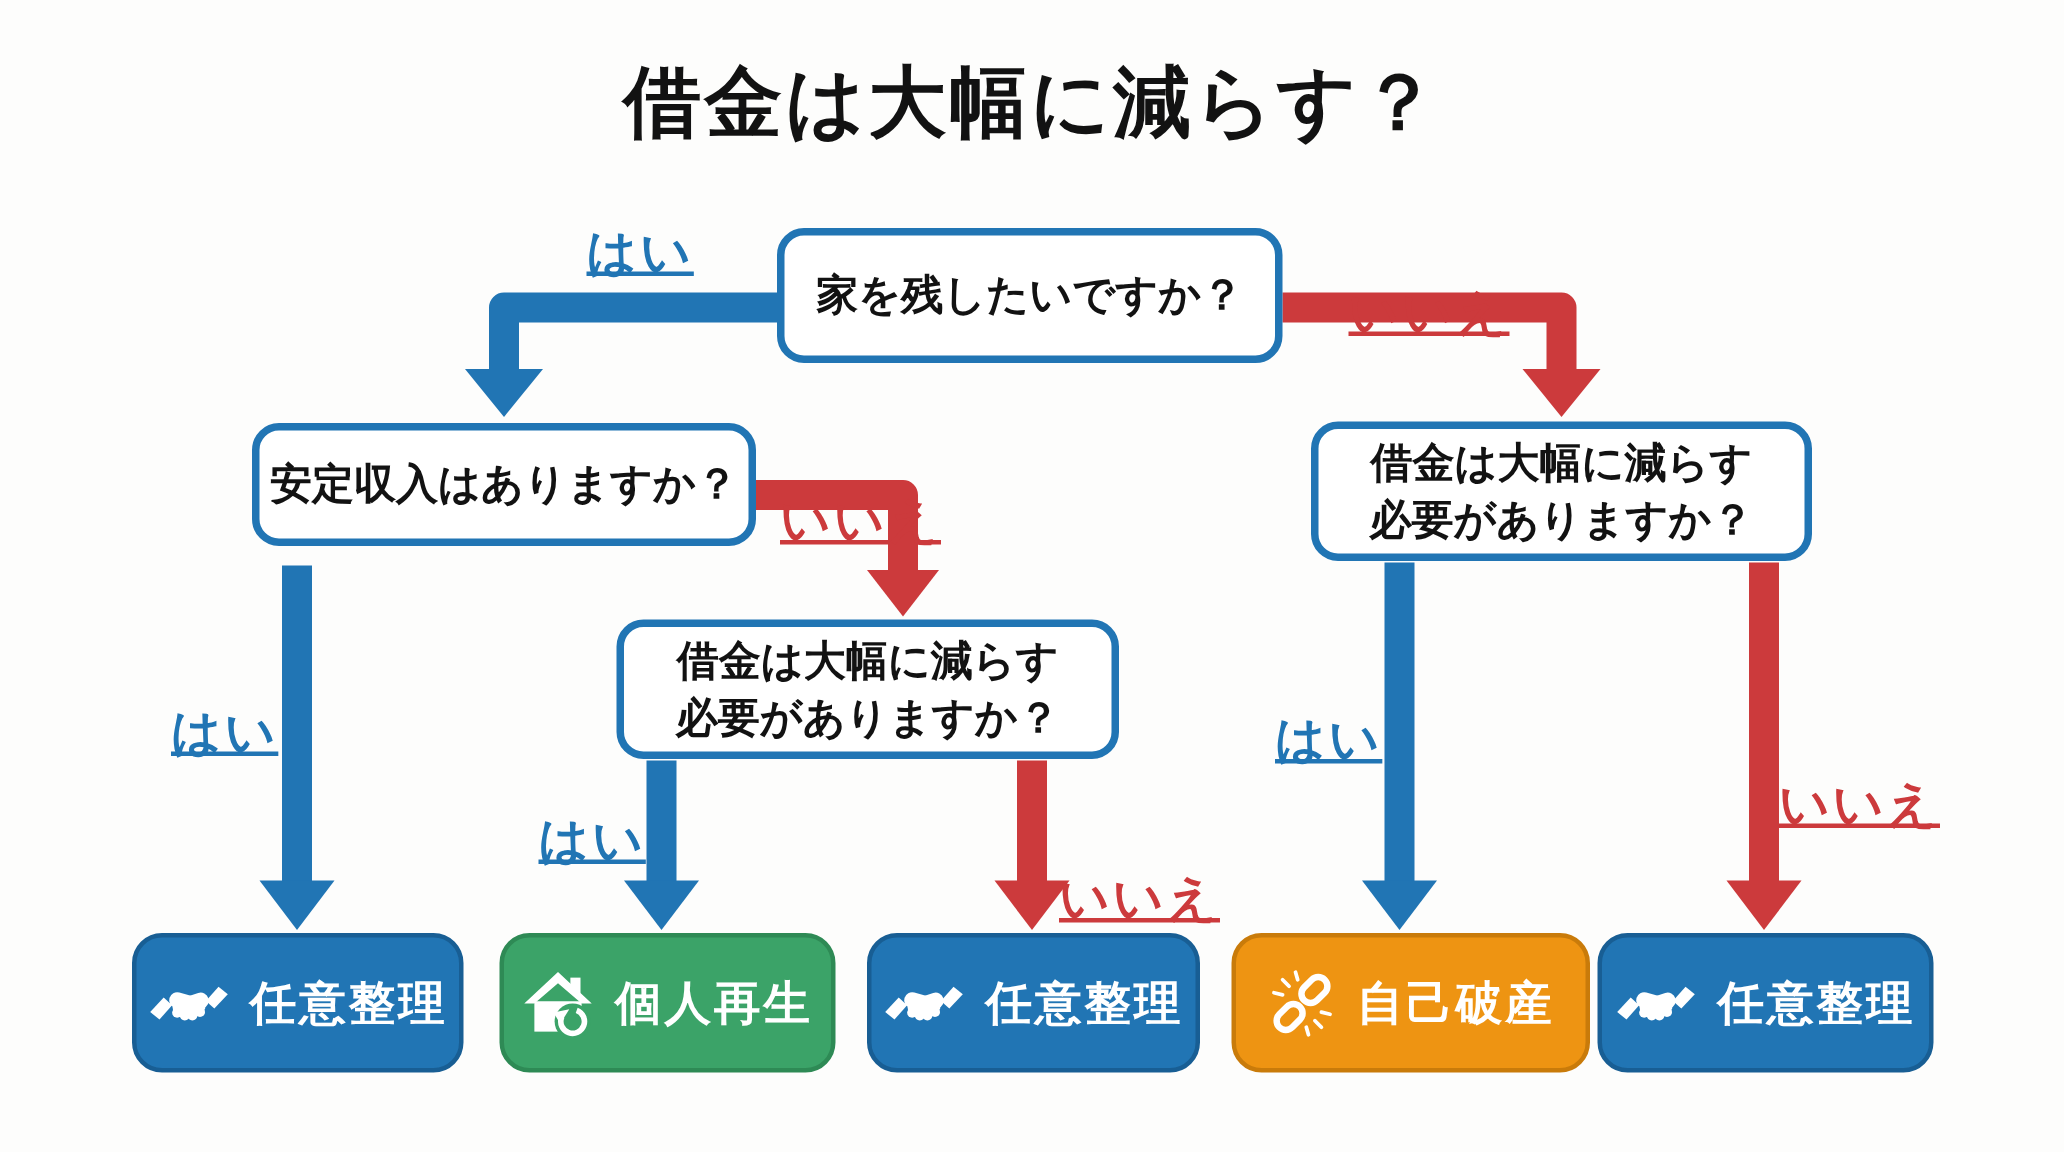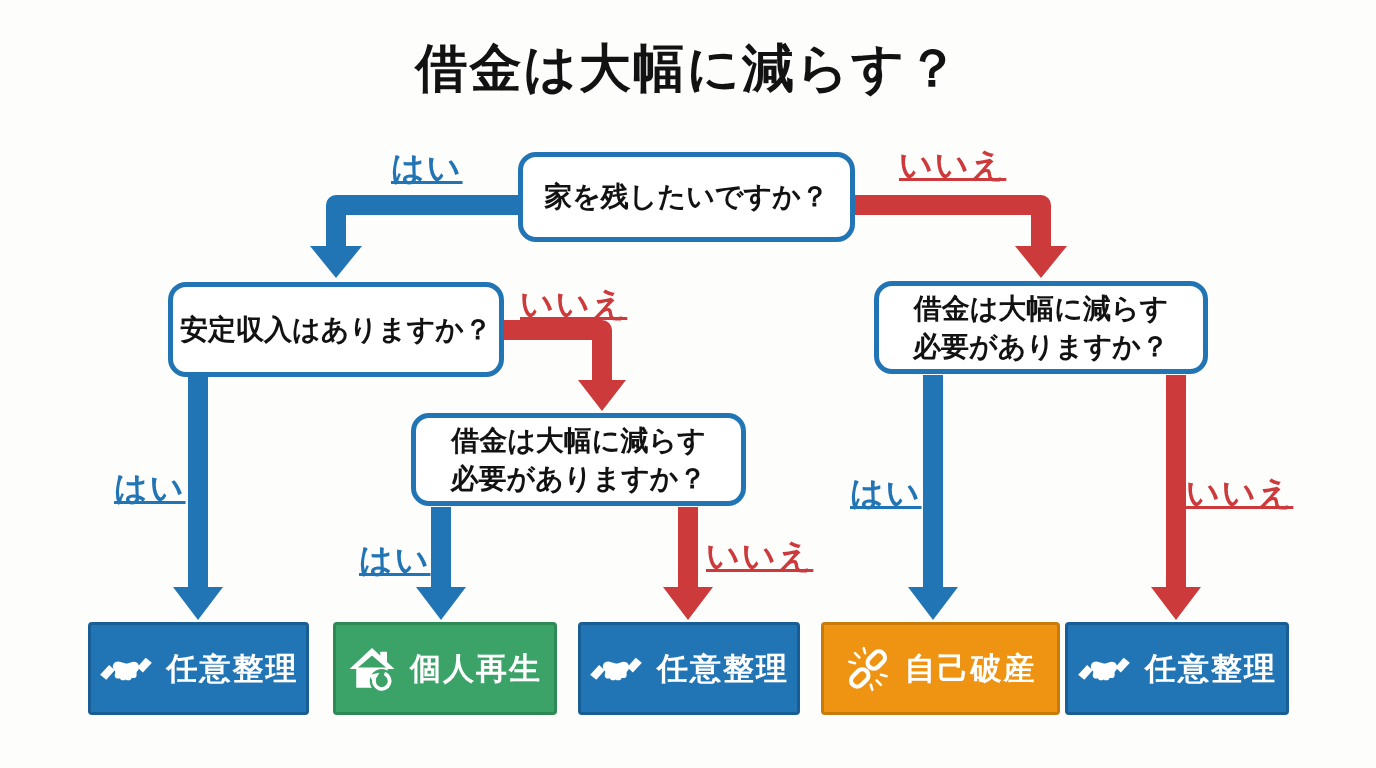--- a/index.html
+++ b/index.html
@@ -42,25 +42,25 @@
     box-sizing:border-box;
   }
   .edge-label{
     position:absolute;z-index:3;
     font-size:33px;font-weight:800;
     letter-spacing:2px;
     white-space:nowrap;
     text-decoration:underline;
   }
   .edge-label--yes{color:var(--blue);}
-  .edge-label--no{color:var(--red);}
+  .edge-label--no{color:var(--red);margin-top:43px;}
   .result{
     position:absolute;z-index:2;
     top:622px;height:93px;
-    border-radius:4px;
+    border-radius:20px;
     display:flex;align-items:center;justify-content:center;
     gap:14px;
     color:#fff;
     font-size:31px;font-weight:800;
     letter-spacing:2px;
     box-sizing:border-box;
     border:3px solid transparent;
   }
   .result--blue{background:var(--blue);border-color:var(--blue_dark);}
   .result--green{background:var(--green);border-color:var(--green_dark);}
@@ -104,21 +104,21 @@
       <path class="shaft shaft--blue" d="M933,375 V589"></path>
       <polygon class="head--blue" points="908,587 958,587 933,620"></polygon>
     </g>
     <g>
       <path class="shaft shaft--red" d="M1176,375 V589"></path>
       <polygon class="head--red" points="1151,587 1201,587 1176,620"></polygon>
     </g>
   </svg>
 
   <div class="q-box" style="left:518px;top:152px;width:337px;height:90px;">家を残したいですか？</div>
-  <div class="q-box" style="left:168px;top:282px;width:336px;height:95px;">安定収入はありますか？</div>
+  <div class="q-box" style="left:168px;top:282px;width:336px;height:82px;">安定収入はありますか？</div>
   <div class="q-box" style="left:411px;top:413px;width:335px;height:93px;">借金は大幅に減らす
 必要がありますか？</div>
   <div class="q-box" style="left:874px;top:281px;width:334px;height:93px;">借金は大幅に減らす
 必要がありますか？</div>
 
   <span class="edge-label edge-label--yes" style="left:391px;top:146px;">はい</span>
   <span class="edge-label edge-label--no" style="left:899px;top:143px;">いいえ</span>
   <span class="edge-label edge-label--no" style="left:520px;top:282px;">いいえ</span>
   <span class="edge-label edge-label--yes" style="left:114px;top:466px;">はい</span>
   <span class="edge-label edge-label--yes" style="left:359px;top:538px;">はい</span>

